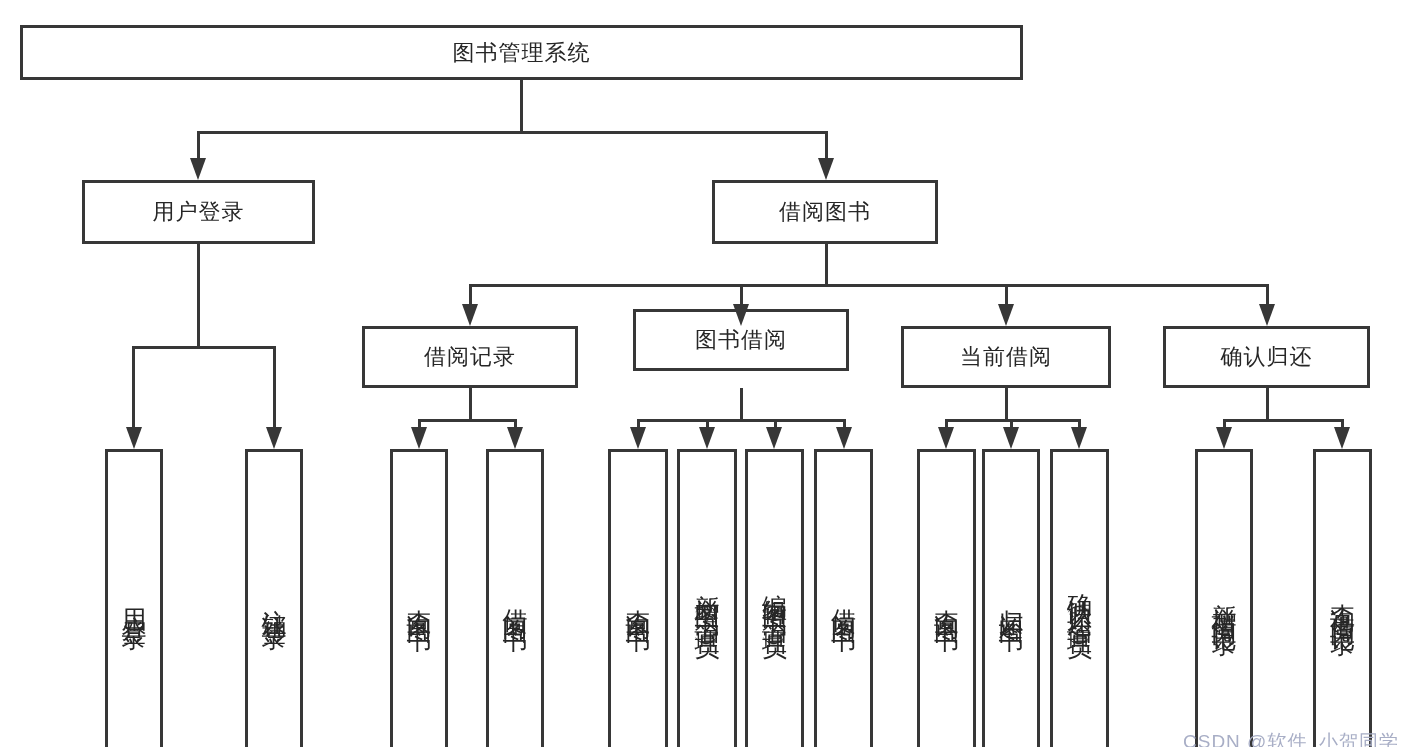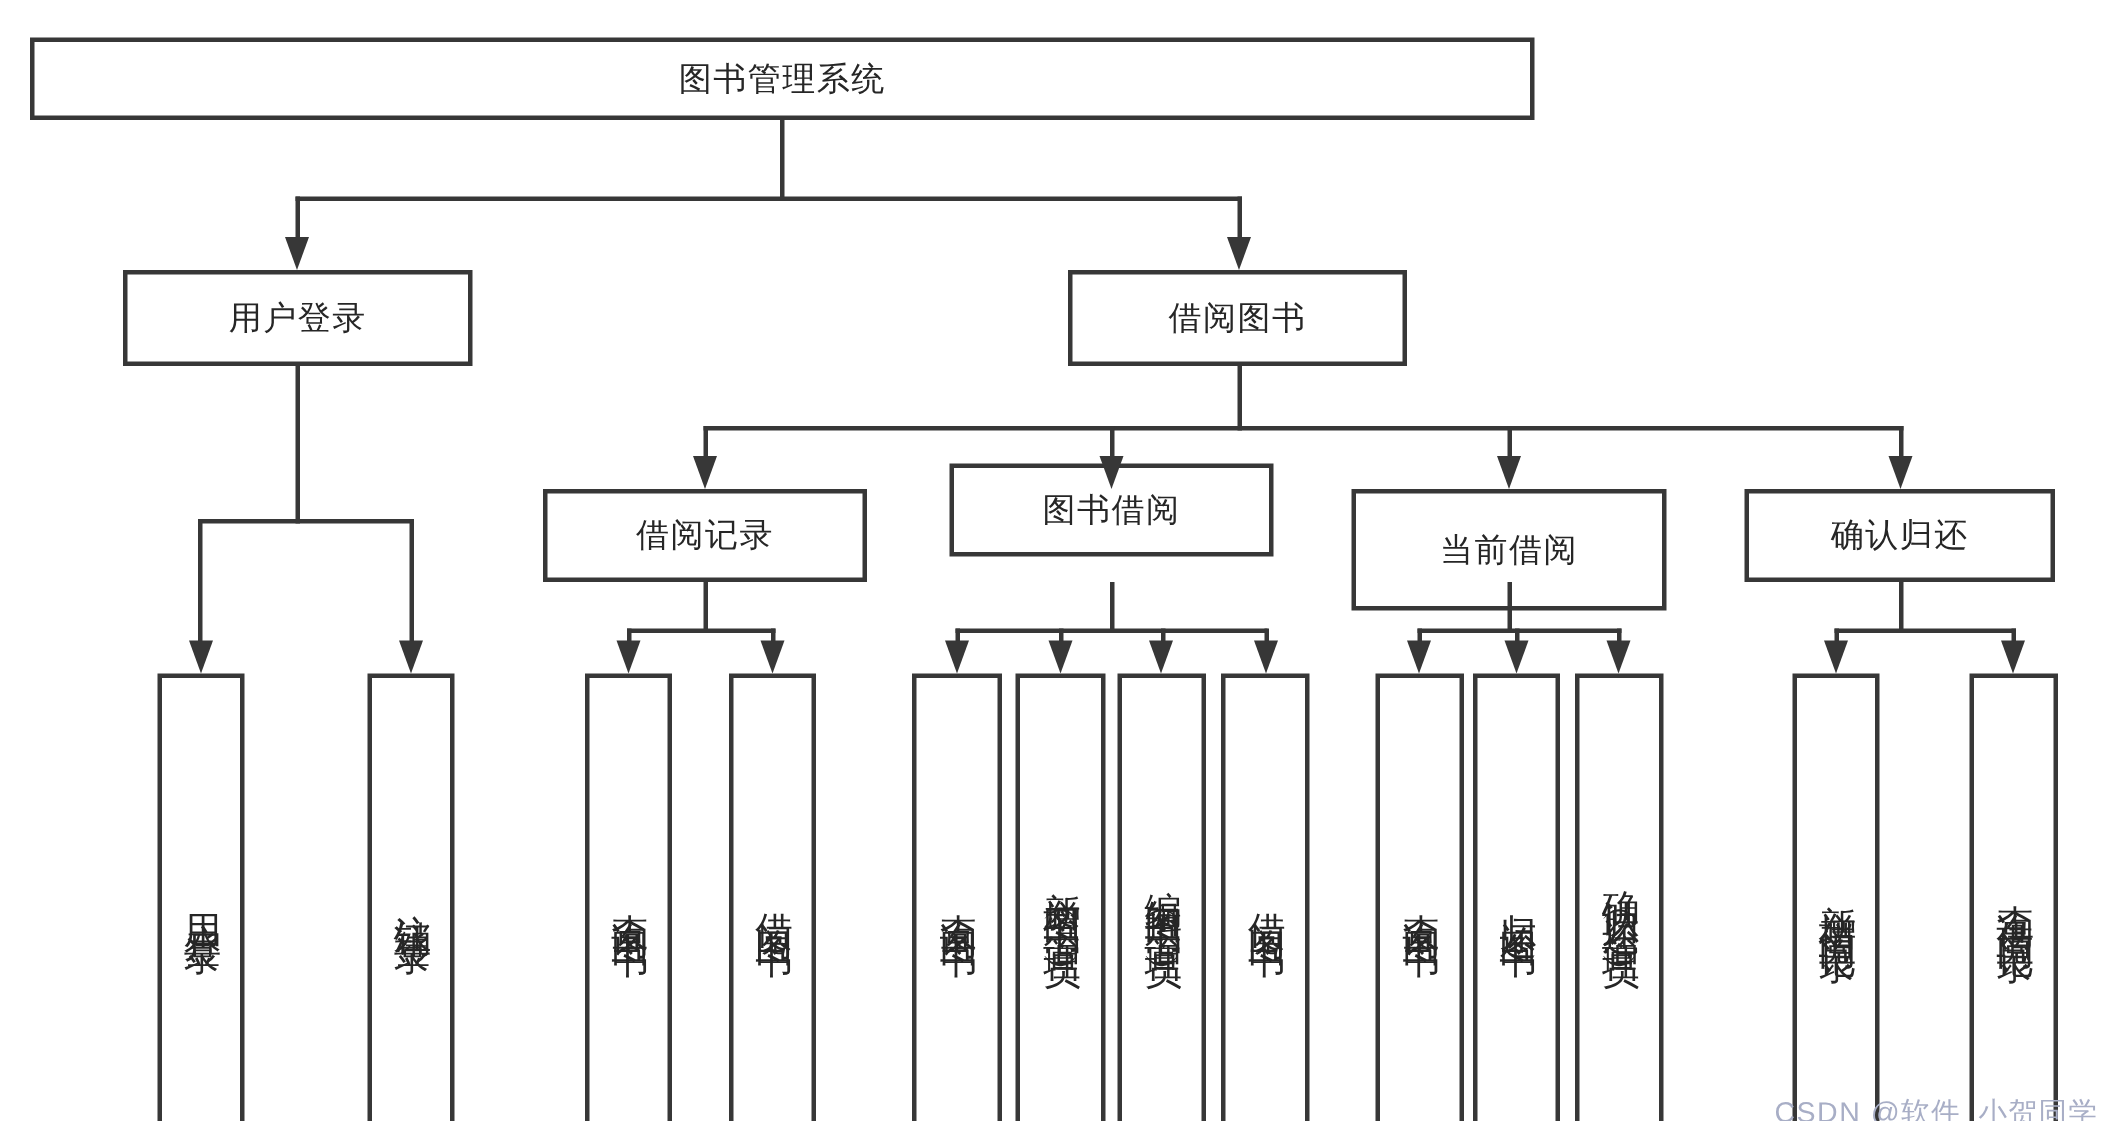--- a/index.html
+++ b/index.html
@@ -36,21 +36,21 @@
 
 <div class="canvas">
 
   <div class="box" style="left:20px;top:13px;width:1003px;height:55px">图书管理系统</div>
 
   <div class="box" style="left:82px;top:168px;width:233px;height:64px">用户登录</div>
   <div class="box" style="left:712px;top:168px;width:226px;height:64px">借阅图书</div>
 
   <div class="box" style="left:362px;top:314px;width:216px;height:62px">借阅记录</div>
   <div class="box" style="left:633px;top:297px;width:216px;height:62px">图书借阅</div>
-  <div class="box" style="left:901px;top:314px;width:210px;height:81px">当前借阅</div>
+  <div class="box" style="left:901px;top:314px;width:210px;height:62px">当前借阅</div>
   <div class="box" style="left:1163px;top:314px;width:207px;height:62px">确认归还</div>
 
   <div class="box vbox" style="left:105px;top:437px;width:58px;height:303px">
     <span class="vtext">用户登录</span>
   </div>
   <div class="box vbox" style="left:245px;top:437px;width:58px;height:303px">
     <span class="vtext">注销登录</span>
   </div>
 
   <div class="box vbox" style="left:390px;top:437px;width:58px;height:303px">

